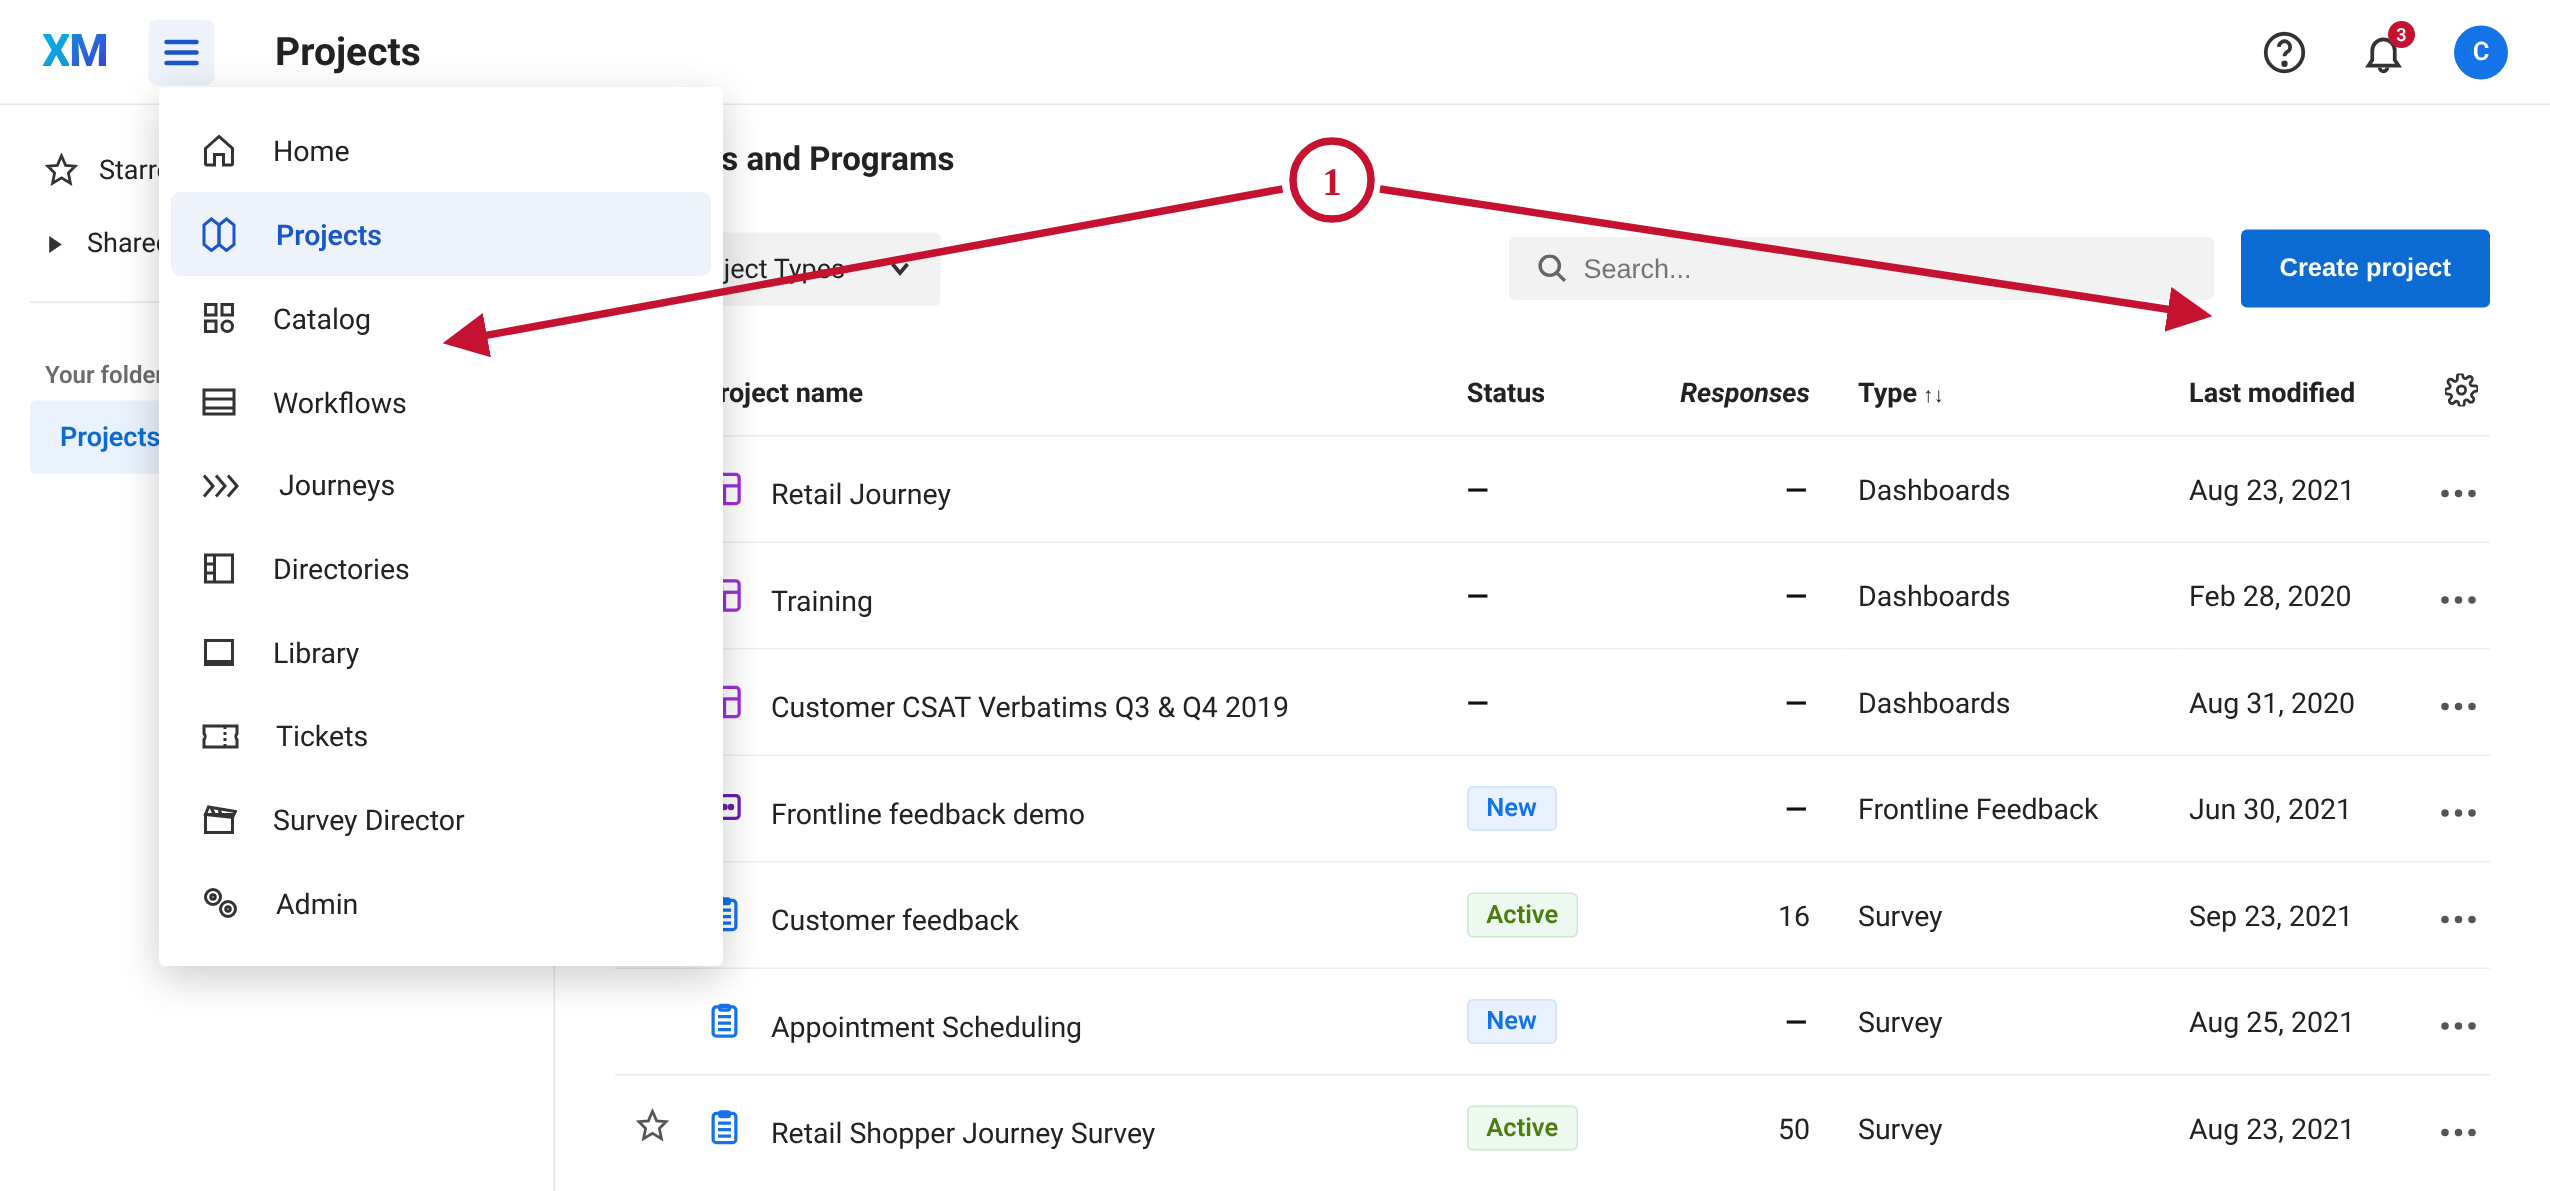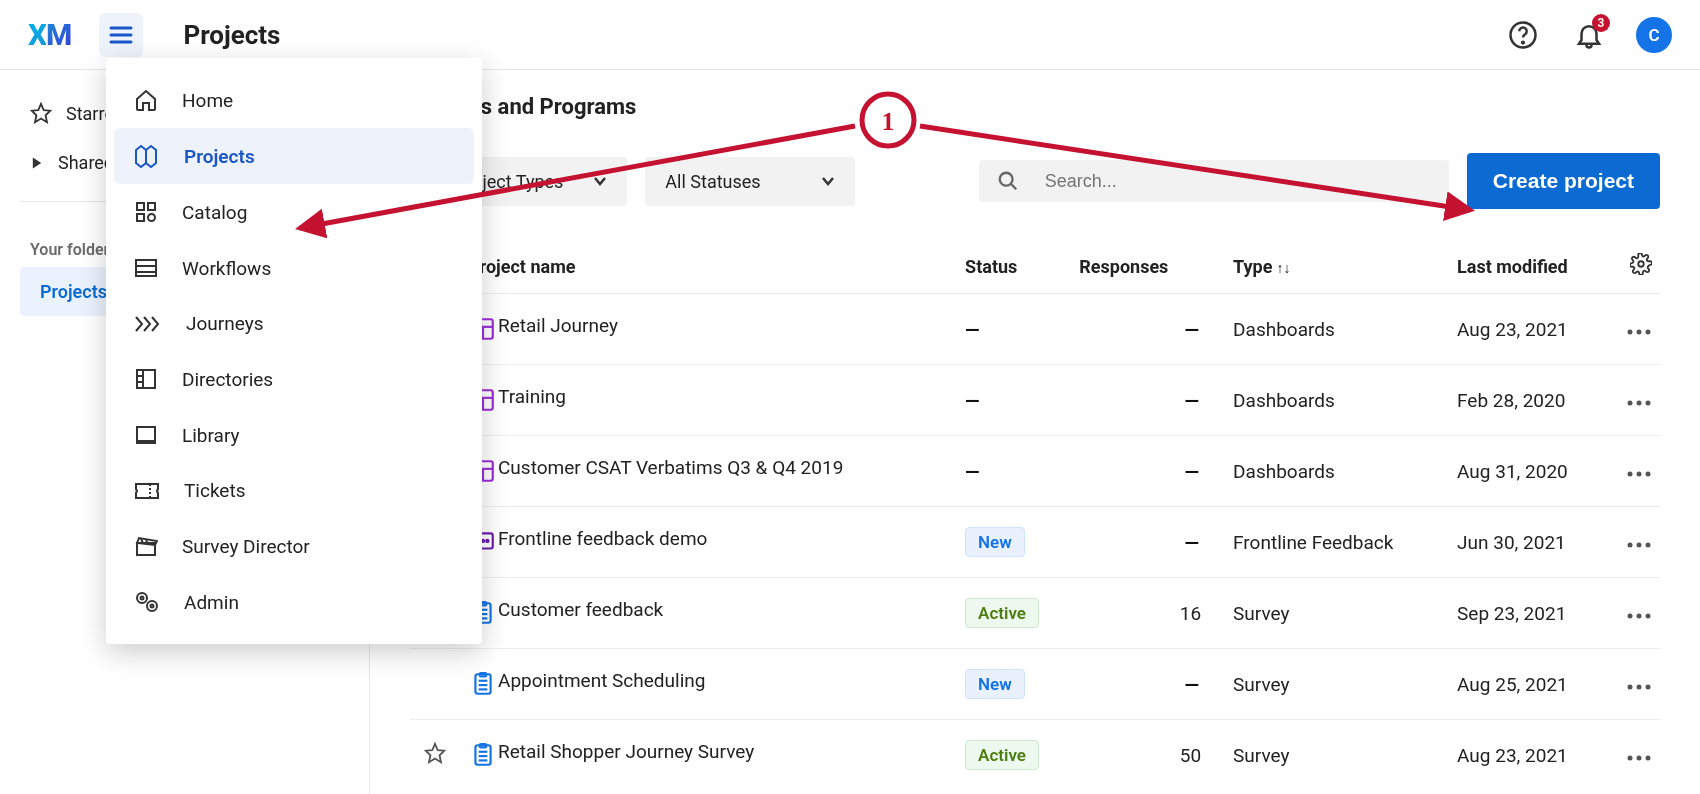--- a/index.html
+++ b/index.html
@@ -32,32 +32,32 @@
   .menu-item { display:flex; align-items:center; gap:24px; padding:16px 20px; font-size:19px; border-radius:6px; cursor:pointer; }
   .menu-item.active { background:#eef3fb; color:#1a56c7; font-weight:600; }
   .menu-item.active svg { stroke:#1a56c7; }
   .menu-item svg { stroke:#333; stroke-width:2; fill:none; }
 
   
   .content { position:absolute; top:70px; left:370px; right:0; bottom:0; padding: 24px 40px 0 40px; }
   .content-title { font-weight:700; font-size:22px; margin-bottom: 34px; }
   .filter-row { display:flex; align-items:center; gap:18px; margin-bottom:30px; }
   .filter { background:#f2f2f2; border-radius:4px; padding:14px 20px; display:flex; align-items:center; gap:30px; font-size:18px; cursor:pointer; min-width:210px; justify-content:space-between; }
-  .search-box { background:#f2f2f2; border-radius:4px; padding:10px 18px; display:flex; align-items:center; gap:26px; margin-left:auto; width:470px; }
+  .search-box { background:#f2f2f2; border-radius:4px; padding:10px 18px; display:flex; align-items:center; gap:10px; margin-left:auto; width:470px; }
   .search-box input { border:none; background:transparent; outline:none; font-size:18px; flex:1; color:#666; }
-  .create-btn { background:#0b6bd3; color:#fff; font-weight:600; font-size:21px; padding:16px 26px; border:none; border-radius:4px; cursor:pointer; }
+  .create-btn { background:#0b6bd3; color:#fff; font-weight:600; font-size:17px; padding:16px 26px; border:none; border-radius:4px; cursor:pointer; }
 
   
   table { width:100%; border-collapse:collapse; }
   thead th { text-align:left; font-weight:700; font-size:18px; padding:14px 8px; }
-  thead th.responses { text-align:left; padding-right:24px; }
+  thead th.responses { text-align:right; padding-right:24px;font-style:italic; }
   thead th.gear { text-align:right; width:40px; }
   tbody td { padding:20px 8px; border-top:1px solid #ececec; font-size:19px; vertical-align:middle; }
   .star-col { width:50px; text-align:center; }
-  .proj-name { display:flex; align-items:flex-start; gap:0; }
+  .proj-name { display:flex; align-items:flex-end; gap:16px; }
   .proj-icon { width:30px; height:30px; display:inline-flex; align-items:center; justify-content:center; }
   .proj-icon svg { stroke-width:2; fill:none; }
   .dash { color:#111; font-weight:700; letter-spacing:2px; }
   .status-pill { display:inline-block; padding:4px 12px; border-radius:4px; font-size:17px; font-weight:600; }
   .status-new { background:#e8f1fd; color:#1473e6; border:1px solid #cfe2fb; }
   .status-active { background:#edf9ee; color:#4d7c0f; border:1px solid #cbe8cd; }
   td.responses { text-align:right; padding-right:24px; }
   td.actions { text-align:right; width:50px; }
   .more-dots { cursor:pointer; }
   .sort-arr { font-size:14px; margin-left:4px; }
@@ -124,26 +124,20 @@
     </div>
   </div>
 </div>
 
 <div class="content">
   <div class="content-title">Projects and Programs</div>
 
   <div class="filter-row">
     <div class="filter">
       <span>All Project Types</span>
-      <svg width="14" height="10" viewBox="0 0 14 10">
-          <polyline points="2,2 7,8 12,2" fill="none" stroke="#333" stroke-width="2.5"></polyline>
-        </svg>
-    </div>
-    <div class="filter">
-      <span>All Statuses</span>
       <svg width="14" height="10" viewBox="0 0 14 10">
           <polyline points="2,2 7,8 12,2" fill="none" stroke="#333" stroke-width="2.5"></polyline>
         </svg>
     </div>
     <div class="search-box">
       <svg width="22" height="22" viewBox="0 0 24 24" fill="none" stroke="#666" stroke-width="2.5">
           <circle cx="10" cy="10" r="7"></circle>
           <line x1="15" y1="15" x2="21" y2="21"></line>
         </svg>
       <input type="text" placeholder="Search..." style="">

